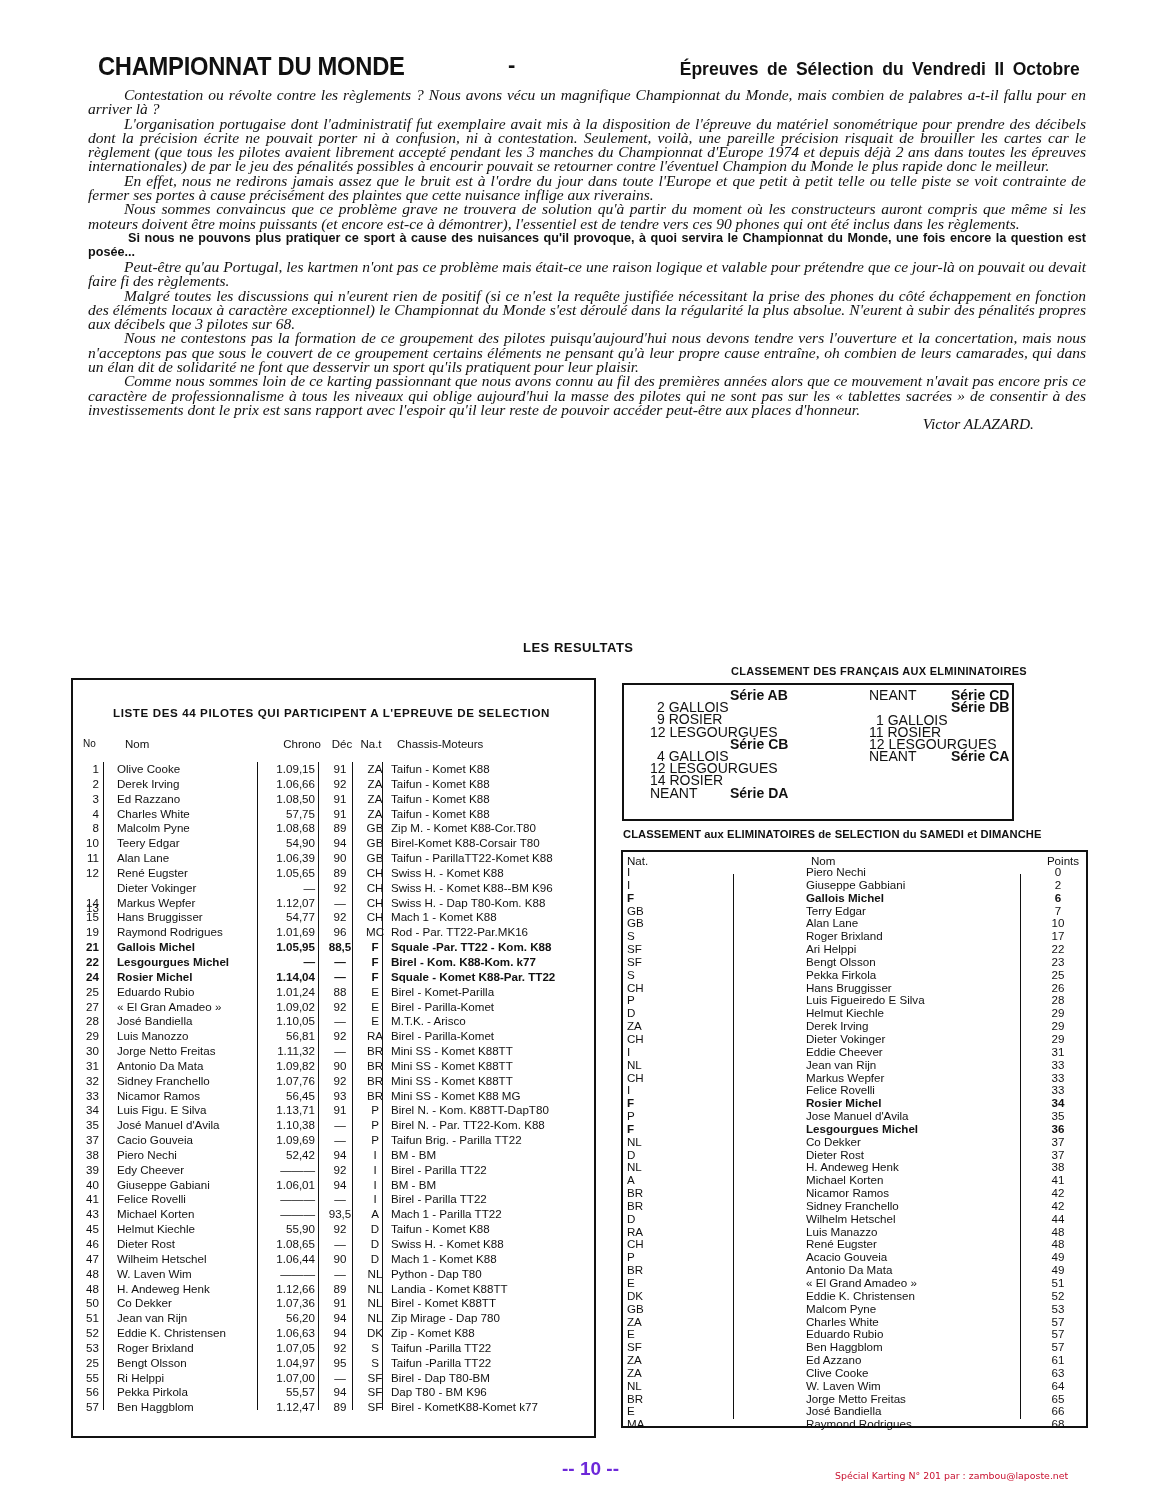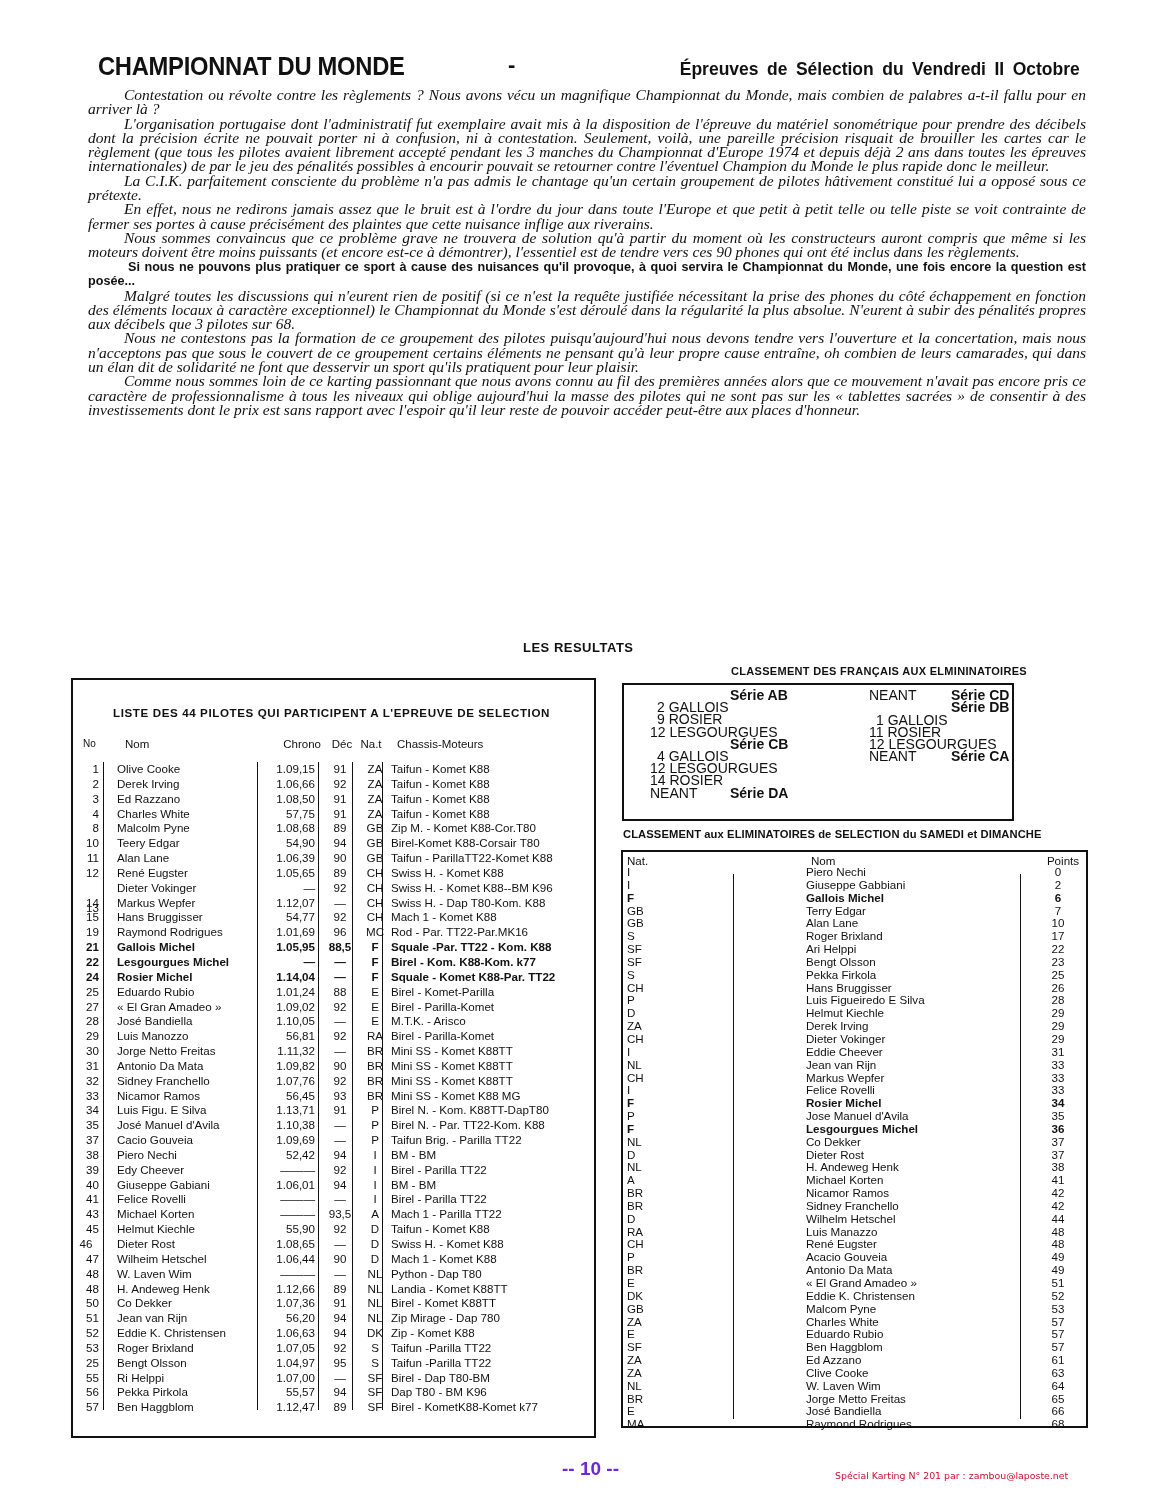--- a/index.html
+++ b/index.html
@@ -58,27 +58,28 @@
 
 <div class="title-row">
   <span class="title-main">CHAMPIONNAT DU MONDE</span>
   <span class="title-dash">-</span>
   <span class="title-sub">Épreuves de Sélection du Vendredi II Octobre</span>
 </div>
 
 <div class="article">
   <p>Contestation ou révolte contre les règlements ? Nous avons vécu un magnifique Championnat du Monde, mais combien de palabres a-t-il fallu pour en arriver là ?</p>
   <p>L'organisation portugaise dont l'administratif fut exemplaire avait mis à la disposition de l'épreuve du matériel sonométrique pour prendre des décibels dont la précision écrite ne pouvait porter ni à confusion, ni à contestation. Seulement, voilà, une pareille précision risquait de brouiller les cartes car le règlement (que tous les pilotes avaient librement accepté pendant les 3 manches du Championnat d'Europe 1974 et depuis déjà 2 ans dans toutes les épreuves internationales) de par le jeu des pénalités possibles à encourir pouvait se retourner contre l'éventuel Champion du Monde le plus rapide donc le meilleur.</p>
-  <p>La C.I.K. parfaitement consciente du problème n'a pas admis le chantage qu'un certain groupement de pilotes hâtivement constitué lui a opposé sous ce prétexte.</p>
   <p>En effet, nous ne redirons jamais assez que le bruit est à l'ordre du jour dans toute l'Europe et que petit à petit telle ou telle piste se voit contrainte de fermer ses portes à cause précisément des plaintes que cette nuisance inflige aux riverains.</p>
   <p>Nous sommes convaincus que ce problème grave ne trouvera de solution qu'à partir du moment où les constructeurs auront compris que même si les moteurs doivent être moins puissants (et encore est-ce à démontrer), l'essentiel est de tendre vers ces 90 phones qui ont été inclus dans les règlements.</p>
   <p class="bold-para">Si nous ne pouvons plus pratiquer ce sport à cause des nuisances qu'il provoque, à quoi servira le Championnat du Monde, une fois encore la question est posée...</p>
+  <p>Peut-être qu'au Portugal, les kartmen n'ont pas ce problème mais était-ce une raison logique et valable pour prétendre que ce jour-là on pouvait ou devait faire fi des règlements.</p>
   <p>Malgré toutes les discussions qui n'eurent rien de positif (si ce n'est la requête justifiée nécessitant la prise des phones du côté échappement en fonction des éléments locaux à caractère exceptionnel) le Championnat du Monde s'est déroulé dans la régularité la plus absolue. N'eurent à subir des pénalités propres aux décibels que 3 pilotes sur 68.</p>
   <p>Nous ne contestons pas la formation de ce groupement des pilotes puisqu'aujourd'hui nous devons tendre vers l'ouverture et la concertation, mais nous n'acceptons pas que sous le couvert de ce groupement certains éléments ne pensant qu'à leur propre cause entraîne, oh combien de leurs camarades, qui dans un élan dit de solidarité ne font que desservir un sport qu'ils pratiquent pour leur plaisir.</p>
   <p>Comme nous sommes loin de ce karting passionnant que nous avons connu au fil des premières années alors que ce mouvement n'avait pas encore pris ce caractère de professionnalisme à tous les niveaux qui oblige aujourd'hui la masse des pilotes qui ne sont pas sur les « tablettes sacrées » de consentir à des investissements dont le prix est sans rapport avec l'espoir qu'il leur reste de pouvoir accéder peut-être aux places d'honneur.</p>
+  <p class="signature">Victor ALAZARD.</p>
 </div>
 
 <div class="results-heading">LES RESULTATS</div>
 
 <div class="left-panel">
   <div class="left-title">LISTE DES 44 PILOTES QUI PARTICIPENT A L'EPREUVE DE SELECTION</div>
   <div class="left-head" style="left:0;width:521px;">
     <span class="col-no" style="left:10px;width:auto;text-align:left;font-size:10px;">No</span>
     <span class="col-name" style="left:52px;">Nom</span>
     <span class="col-chrono" style="left:192px;">Chrono</span>
@@ -342,21 +343,21 @@
       </div>
       <div class="lrow">
         <span class="col-no" style="left:0;">45</span>
         <span class="col-name">Helmut Kiechle</span>
         <span class="col-chrono">55,90</span>
         <span class="col-dec">92</span>
         <span class="col-nat">D</span>
         <span class="col-chassis">Taifun - Komet K88</span>
       </div>
       <div class="lrow">
-        <span class="col-no" style="left:0;text-align:center;">46</span>
+        <span class="col-no" style="left:0;">46</span>
         <span class="col-name">Dieter Rost</span>
         <span class="col-chrono">1.08,65</span>
         <span class="col-dec">—</span>
         <span class="col-nat">D</span>
         <span class="col-chassis">Swiss H. - Komet K88</span>
       </div>
       <div class="lrow">
         <span class="col-no" style="left:0;">47</span>
         <span class="col-name">Wilheim Hetschel</span>
         <span class="col-chrono">1.06,44</span>

